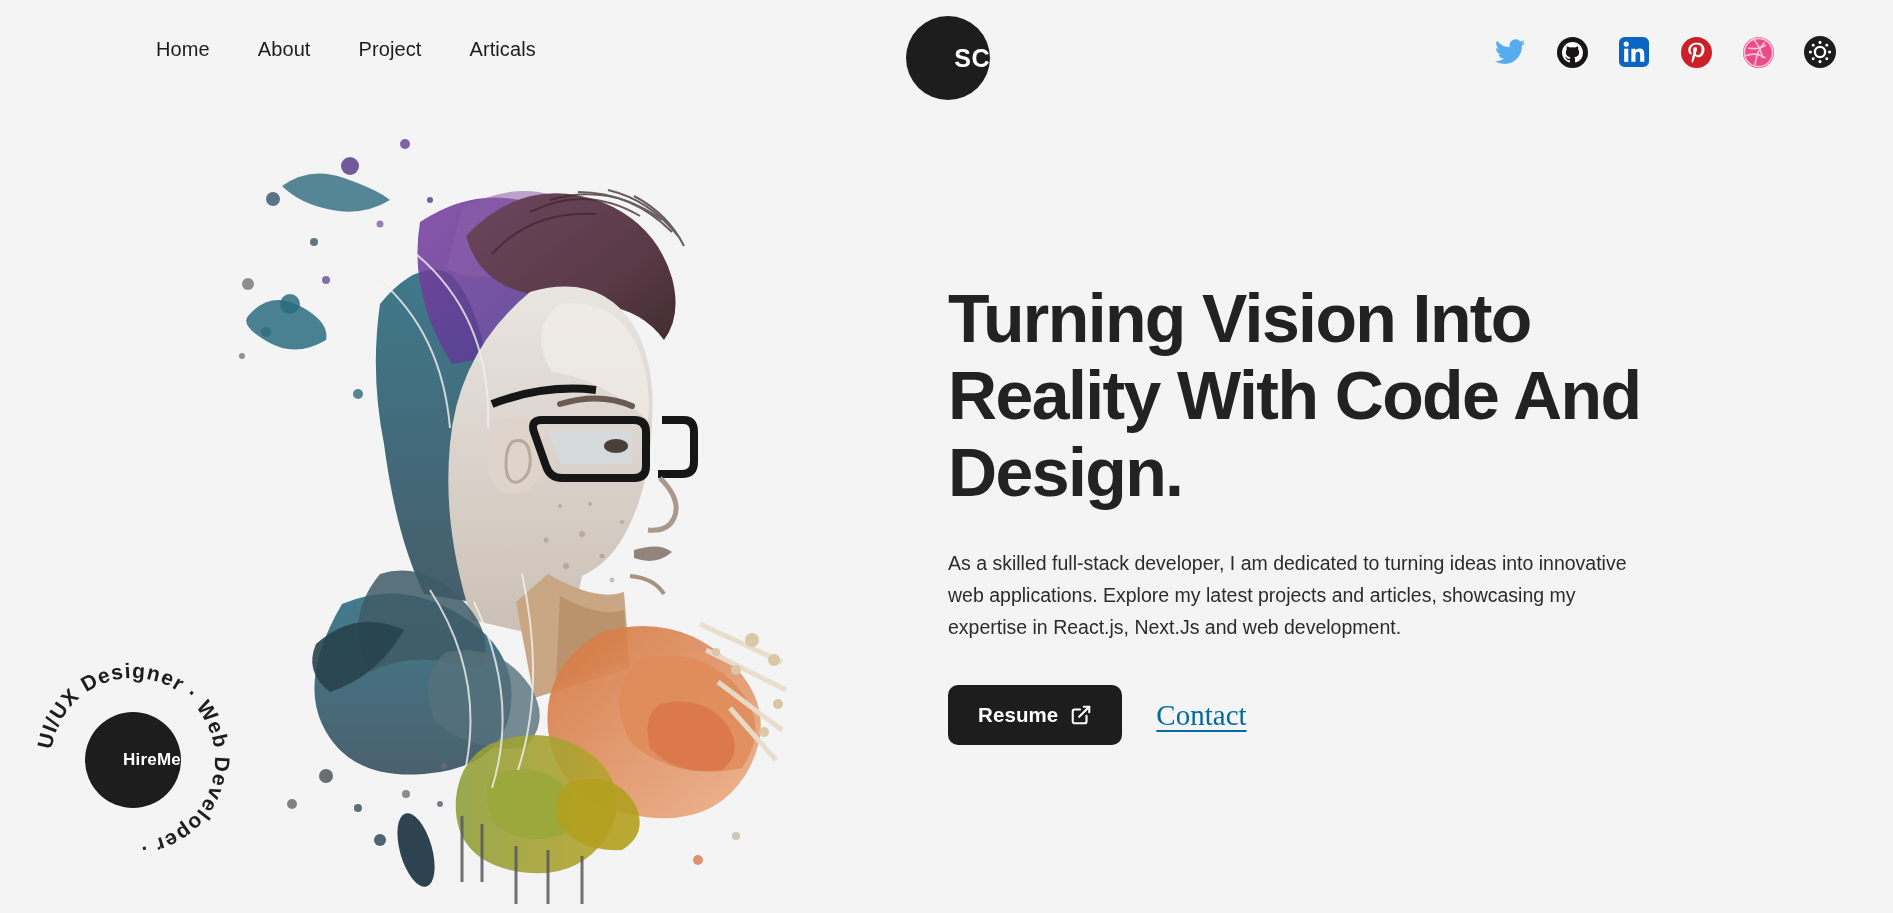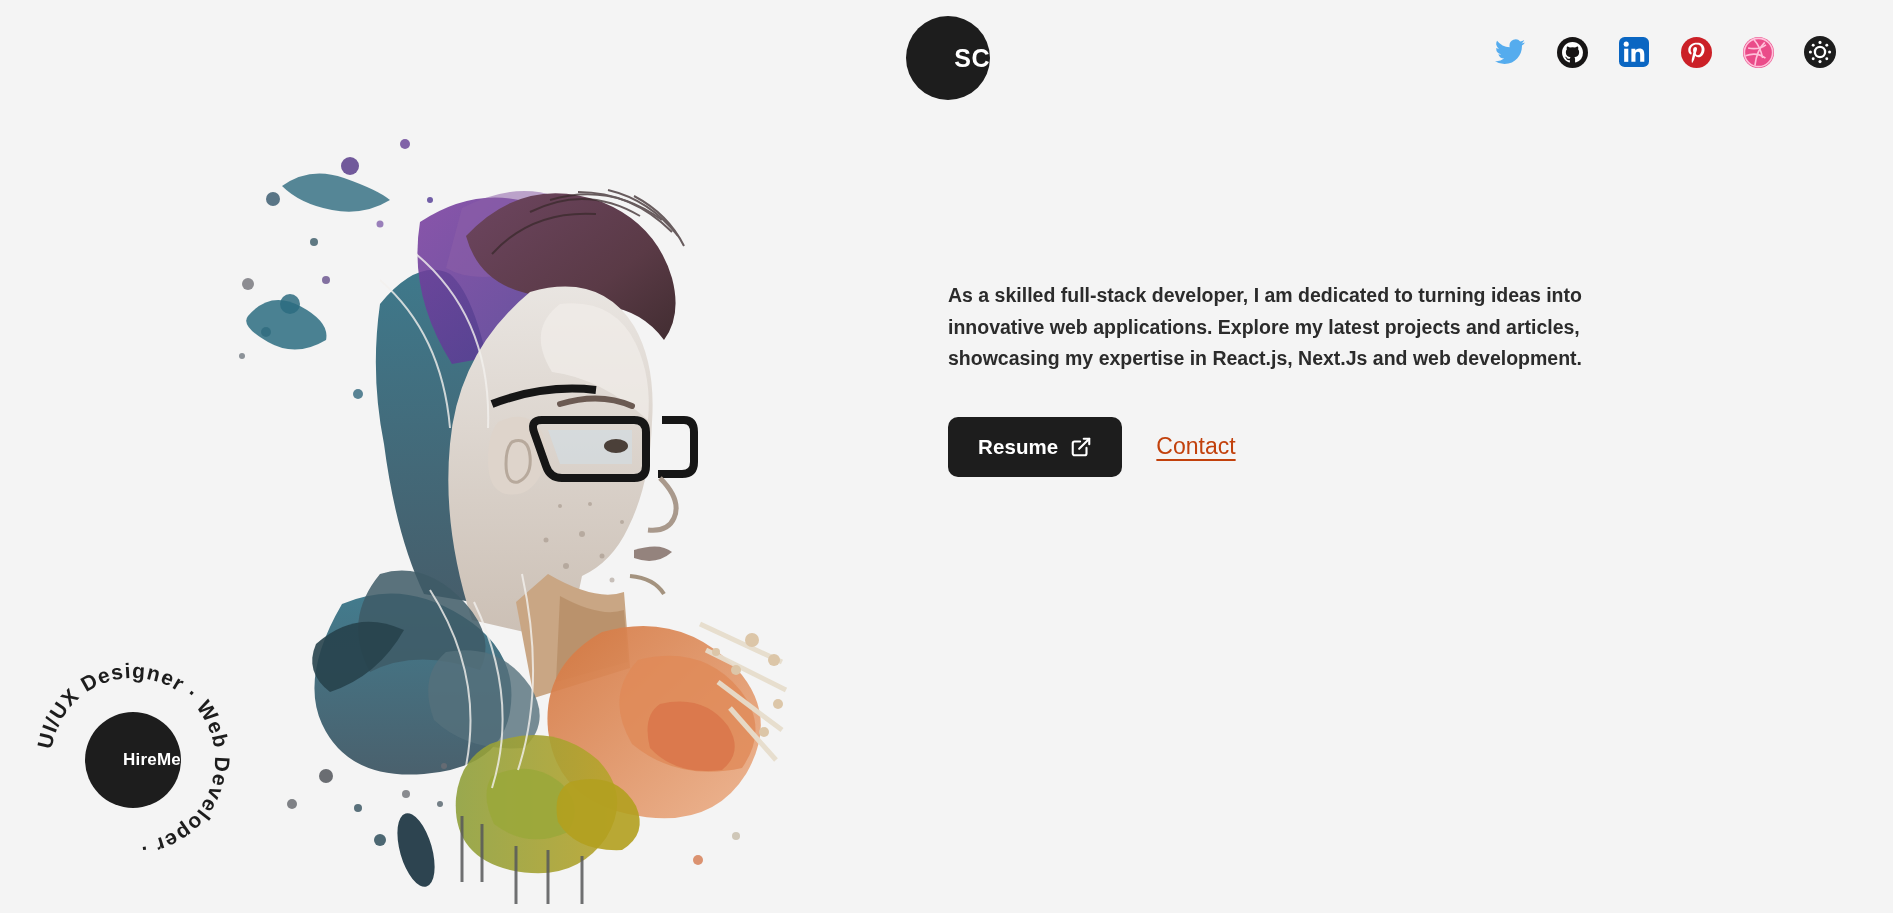--- a/index.html
+++ b/index.html
@@ -139,21 +139,20 @@
     color: #222222;
     margin-bottom: 38px;
     max-width: 790px;
   }
   .lede {
     font-size: 19.5px;
     line-height: 1.62;
     color: #2b2b2b;
     max-width: 700px;
     margin-bottom: 42px;
-    font-weight: bold;
   }
   .actions {
     display: flex;
     align-items: center;
     gap: 34px;
   }
   .btn-resume {
     background: #1d1d1d;
     color: #ffffff;
     border: none;
@@ -164,32 +163,39 @@
     font-weight: bold;
     font-family: "Liberation Sans", sans-serif;
     display: inline-flex;
     align-items: center;
     gap: 12px;
     cursor: pointer;
     letter-spacing: .1px;
   }
   .btn-resume svg { display: block; }
   .link-contact {
-    font-size: 23px;
-    color: #c2410c;
+    font-size: 29px;
+    color: #0369a1;
     text-decoration: underline;
     text-underline-offset: 5px;
     cursor: pointer;
+    font-family: Liberation Serif, serif;
   }
 </style>
 </head>
 <body>
 
 <header class="header">
 
+  <nav class="nav">
+    <a class="nav-link">Home</a>
+    <a class="nav-link">About</a>
+    <a class="nav-link">Project</a>
+    <a class="nav-link">Articals</a>
+  </nav>
 
   <div class="logo">
     <span class="logo-text">SC</span>
   </div>
 
   <div class="socials">
 
     <a class="social">
       <svg width="30" height="26" viewBox="0 0 24 20">
         <path fill="#55acee" d="M24 2.37a9.8 9.8 0 0 1-2.83.78A4.94 4.94 0 0 0 23.34.37a9.87 9.87 0 0 1-3.13 1.2A4.92 4.92 0 0 0 11.6 5.03a5 5 0 0 0 .13 1.12A13.97 13.97 0 0 1 1.64.9a4.93 4.93 0 0 0 1.52 6.57 4.9 4.9 0 0 1-2.23-.61v.06a4.93 4.93 0 0 0 3.95 4.83 4.96 4.96 0 0 1-2.22.08 4.93 4.93 0 0 0 4.6 3.42A9.88 9.88 0 0 1 0 17.3a13.94 13.94 0 0 0 7.55 2.21c9.06 0 14.01-7.5 14.01-14 0-.21 0-.42-.01-.63A10 10 0 0 0 24 2.37z"></path>
@@ -416,20 +422,21 @@
       <textPath href="#ringPath" startOffset="2%">UI/UX Designer · Web Developer · </textPath>
     </text>
   </svg>
   <div class="hireme-core">
     <span>HireMe</span>
   </div>
 </div>
 
 <main class="content">
 
+  <h1 class="headline">Turning Vision Into Reality With Code And Design.</h1>
 
   <p class="lede">As a skilled full-stack developer, I am dedicated to turning ideas into innovative web applications. Explore my latest projects and articles, showcasing my expertise in React.js, Next.Js and web development.</p>
 
   <div class="actions">
     <button class="btn-resume">
       <span>Resume</span>
       <span>
         <svg width="22" height="22" viewBox="0 0 24 24" fill="none" stroke="#ffffff" stroke-width="2.3" stroke-linecap="round" stroke-linejoin="round">
           <path d="M18 13v6a2 2 0 0 1-2 2H5a2 2 0 0 1-2-2V8a2 2 0 0 1 2-2h6"></path>
           <path d="M15 3h6v6"></path>

